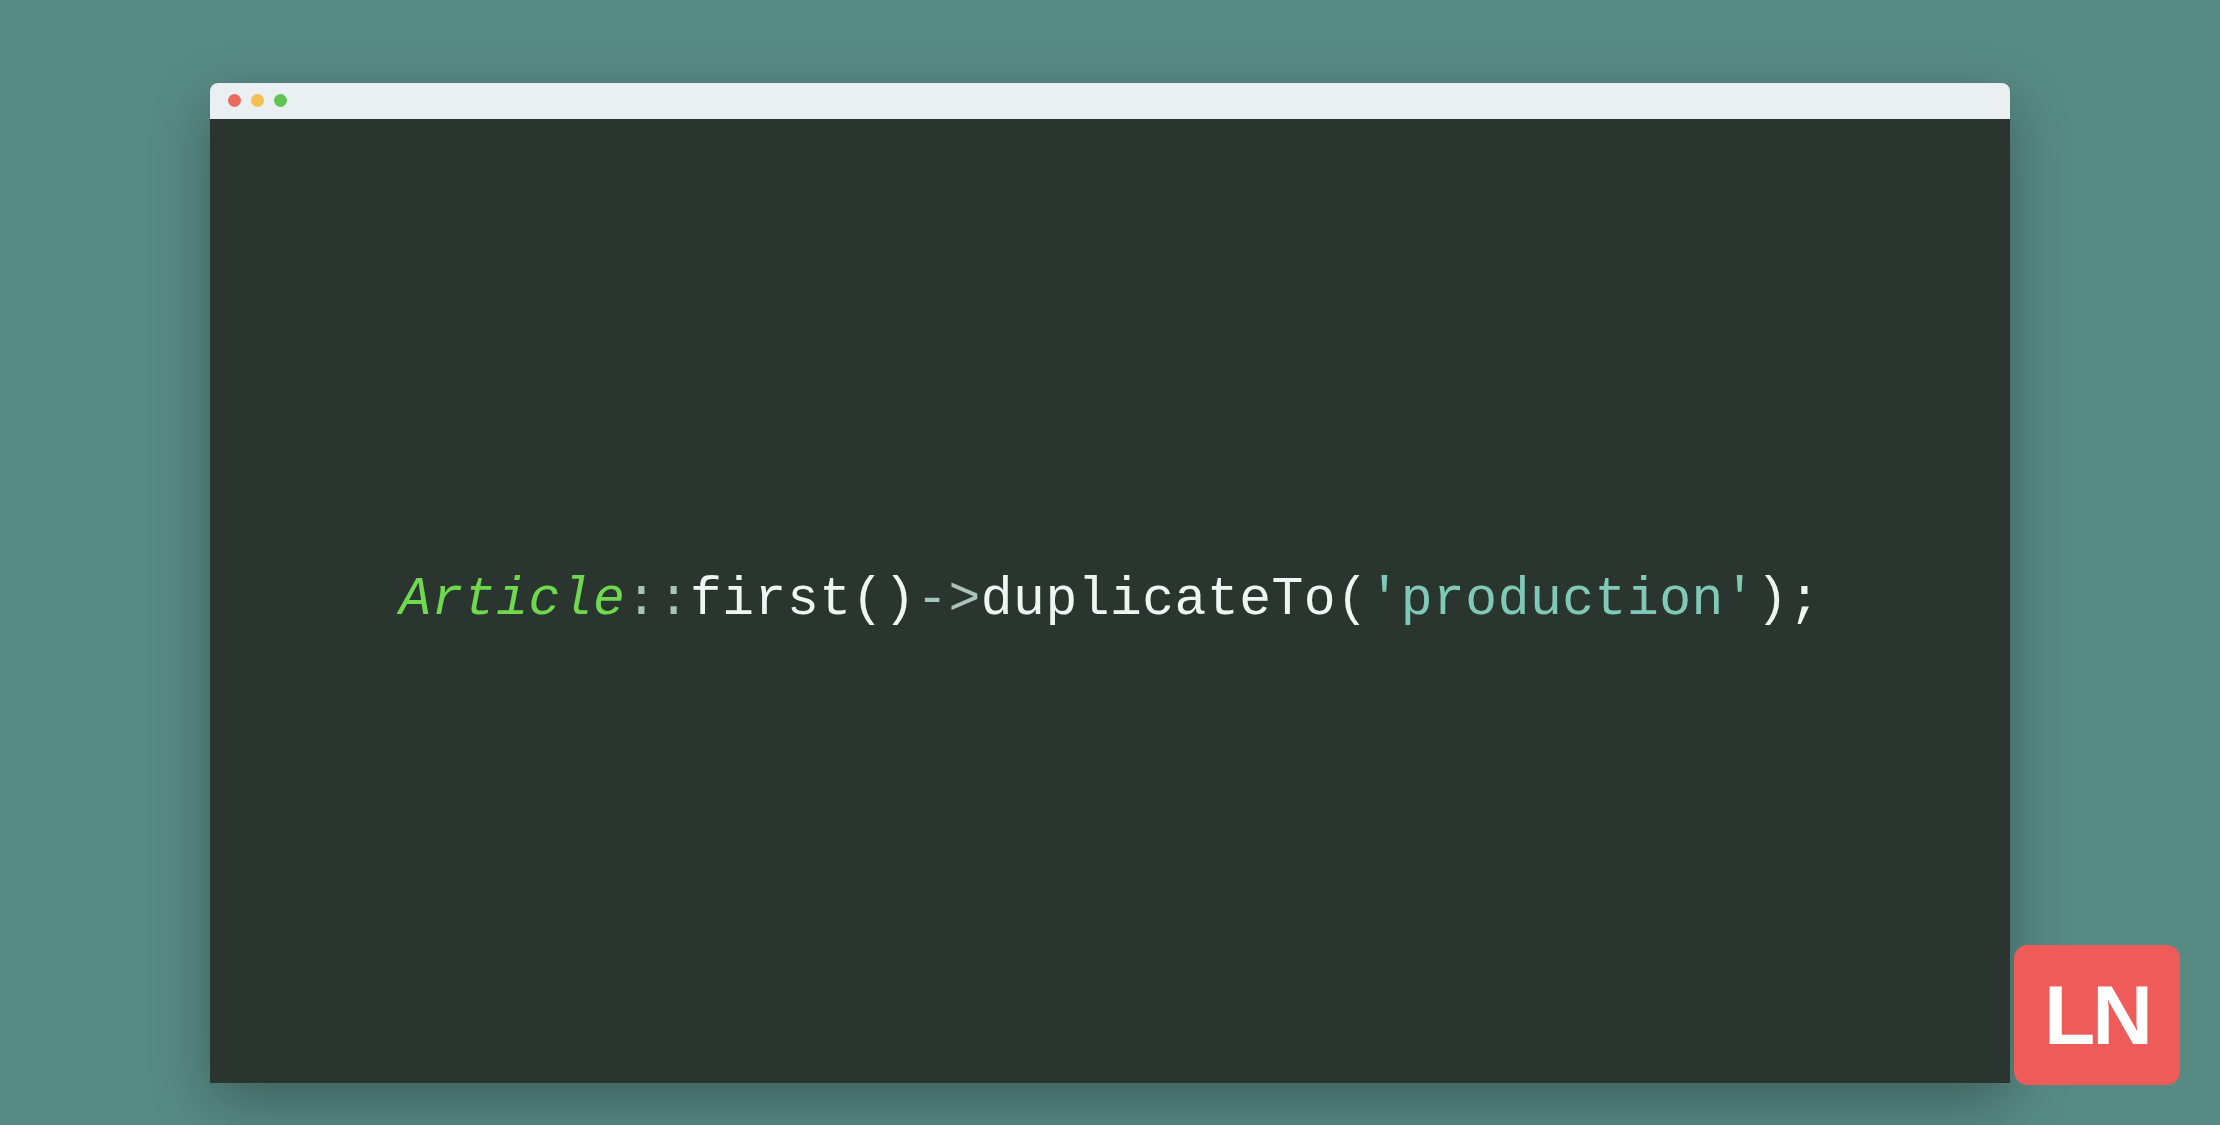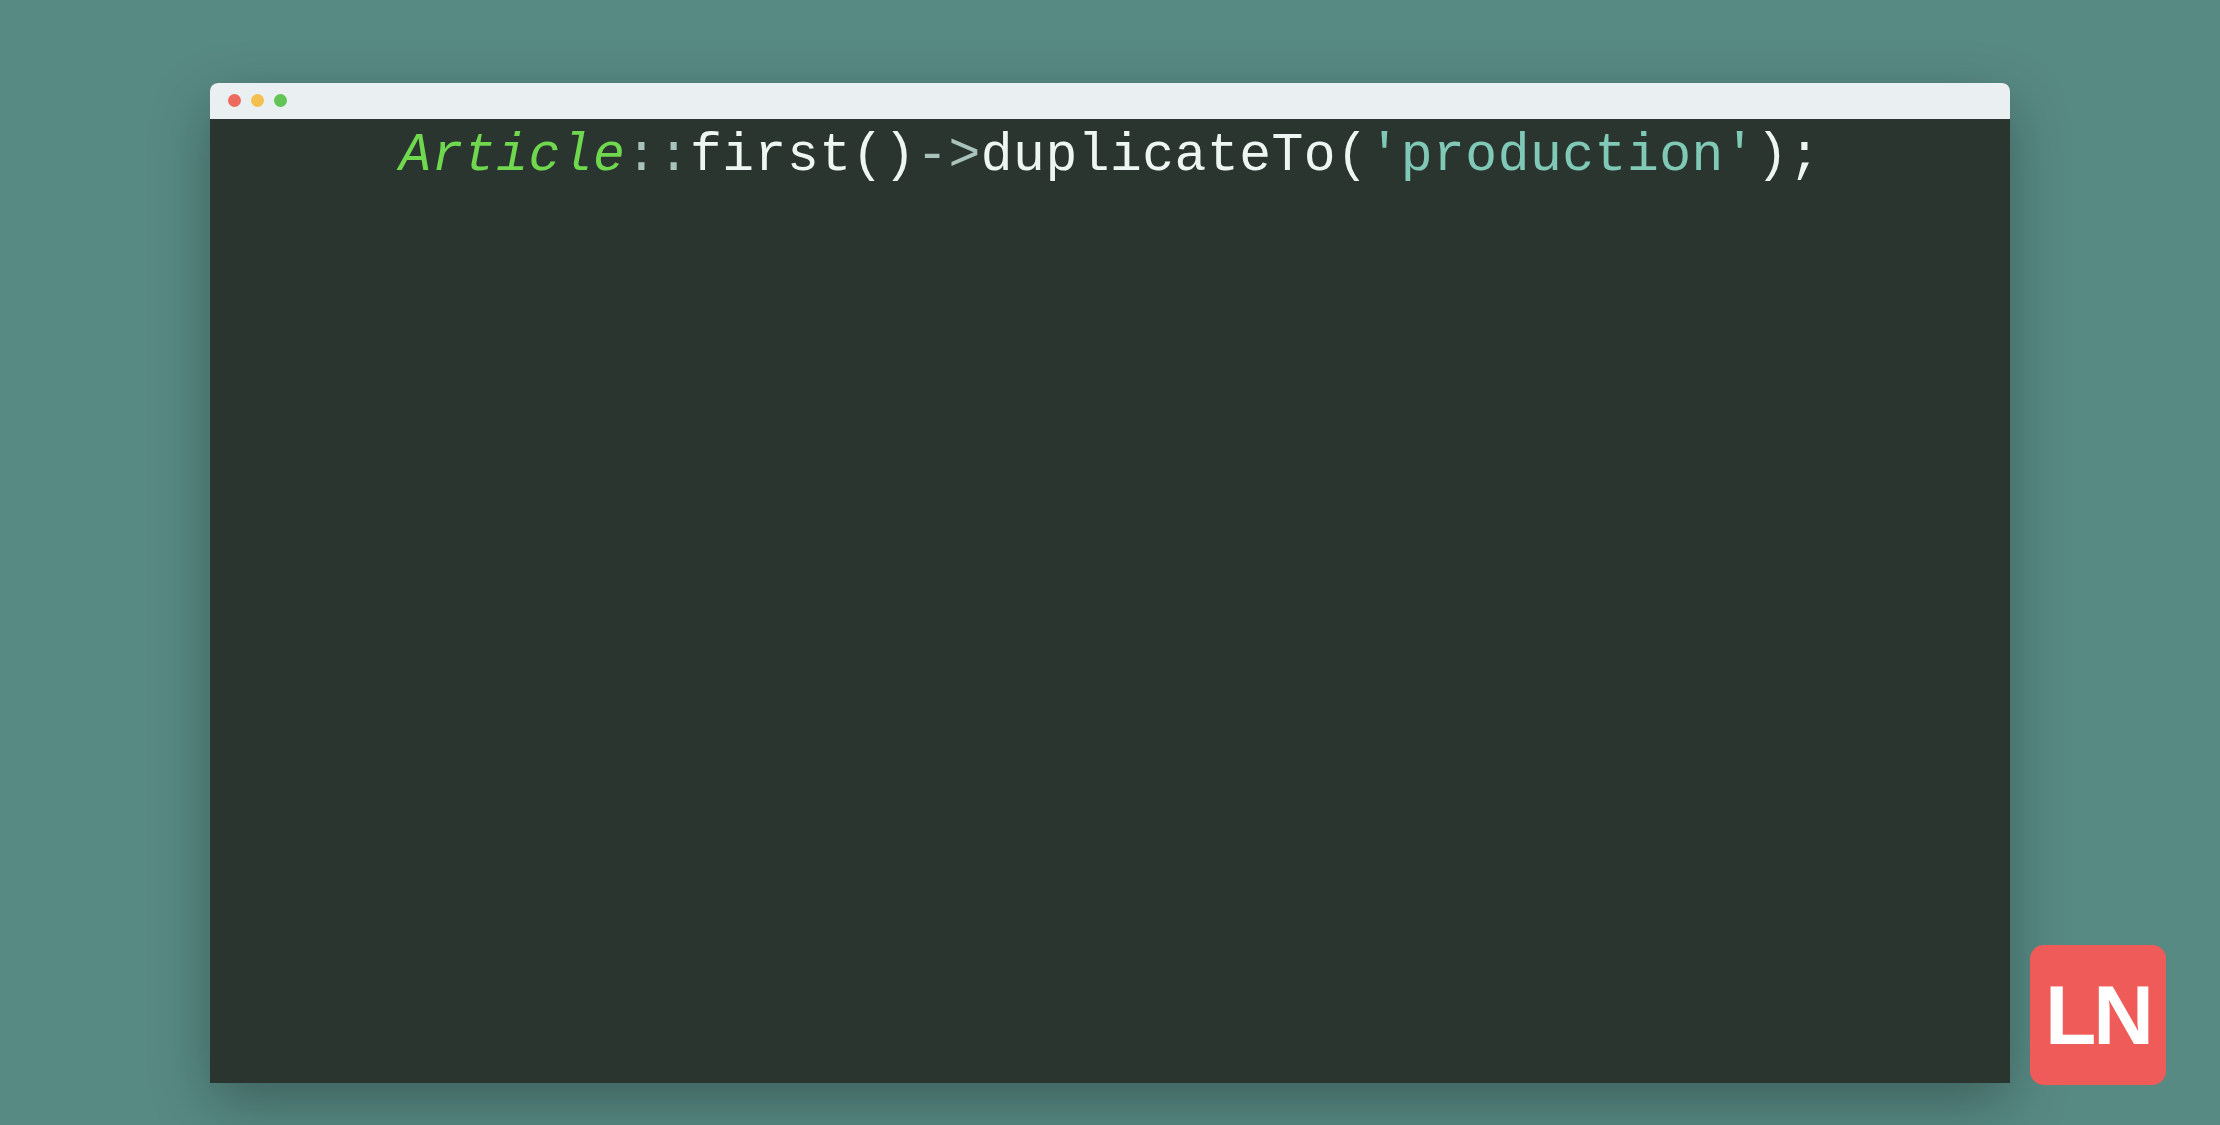--- a/index.html
+++ b/index.html
@@ -45,21 +45,21 @@
       border-radius: 50%;
     }
     
     .traffic-red { background: #ec6a5e; }
     .traffic-yellow { background: #f5bf4f; }
     .traffic-green { background: #61c454; }
     
     .code-area {
       height: calc(100% - 36px);
       display: flex;
-      align-items: flex-start;
+      align-items: center;
       justify-content: center;
       padding: 0 60px;
     }
     
     .code-line {
       font-family: "SF Mono", Monaco, Menlo, Consolas, "Courier New", monospace;
       font-size: 53px;
       line-height: 1.4;
       white-space: nowrap;
       letter-spacing: 0.5px;
@@ -86,22 +86,22 @@
       color: #7fc9b6;
     }
     
     .tok-semi {
       color: #edf6f2;
     }
     
     .logo-badge {
       position: absolute;
       bottom: 40px;
-      right: 54px;
-      width: 136px;
+      right: 40px;
+      width: 166px;
       height: 140px;
       background: #ef5b58;
       border-radius: 14px;
       display: flex;
       align-items: center;
       justify-content: center;
     }
     
     .logo-text {
       color: #ffffff;

